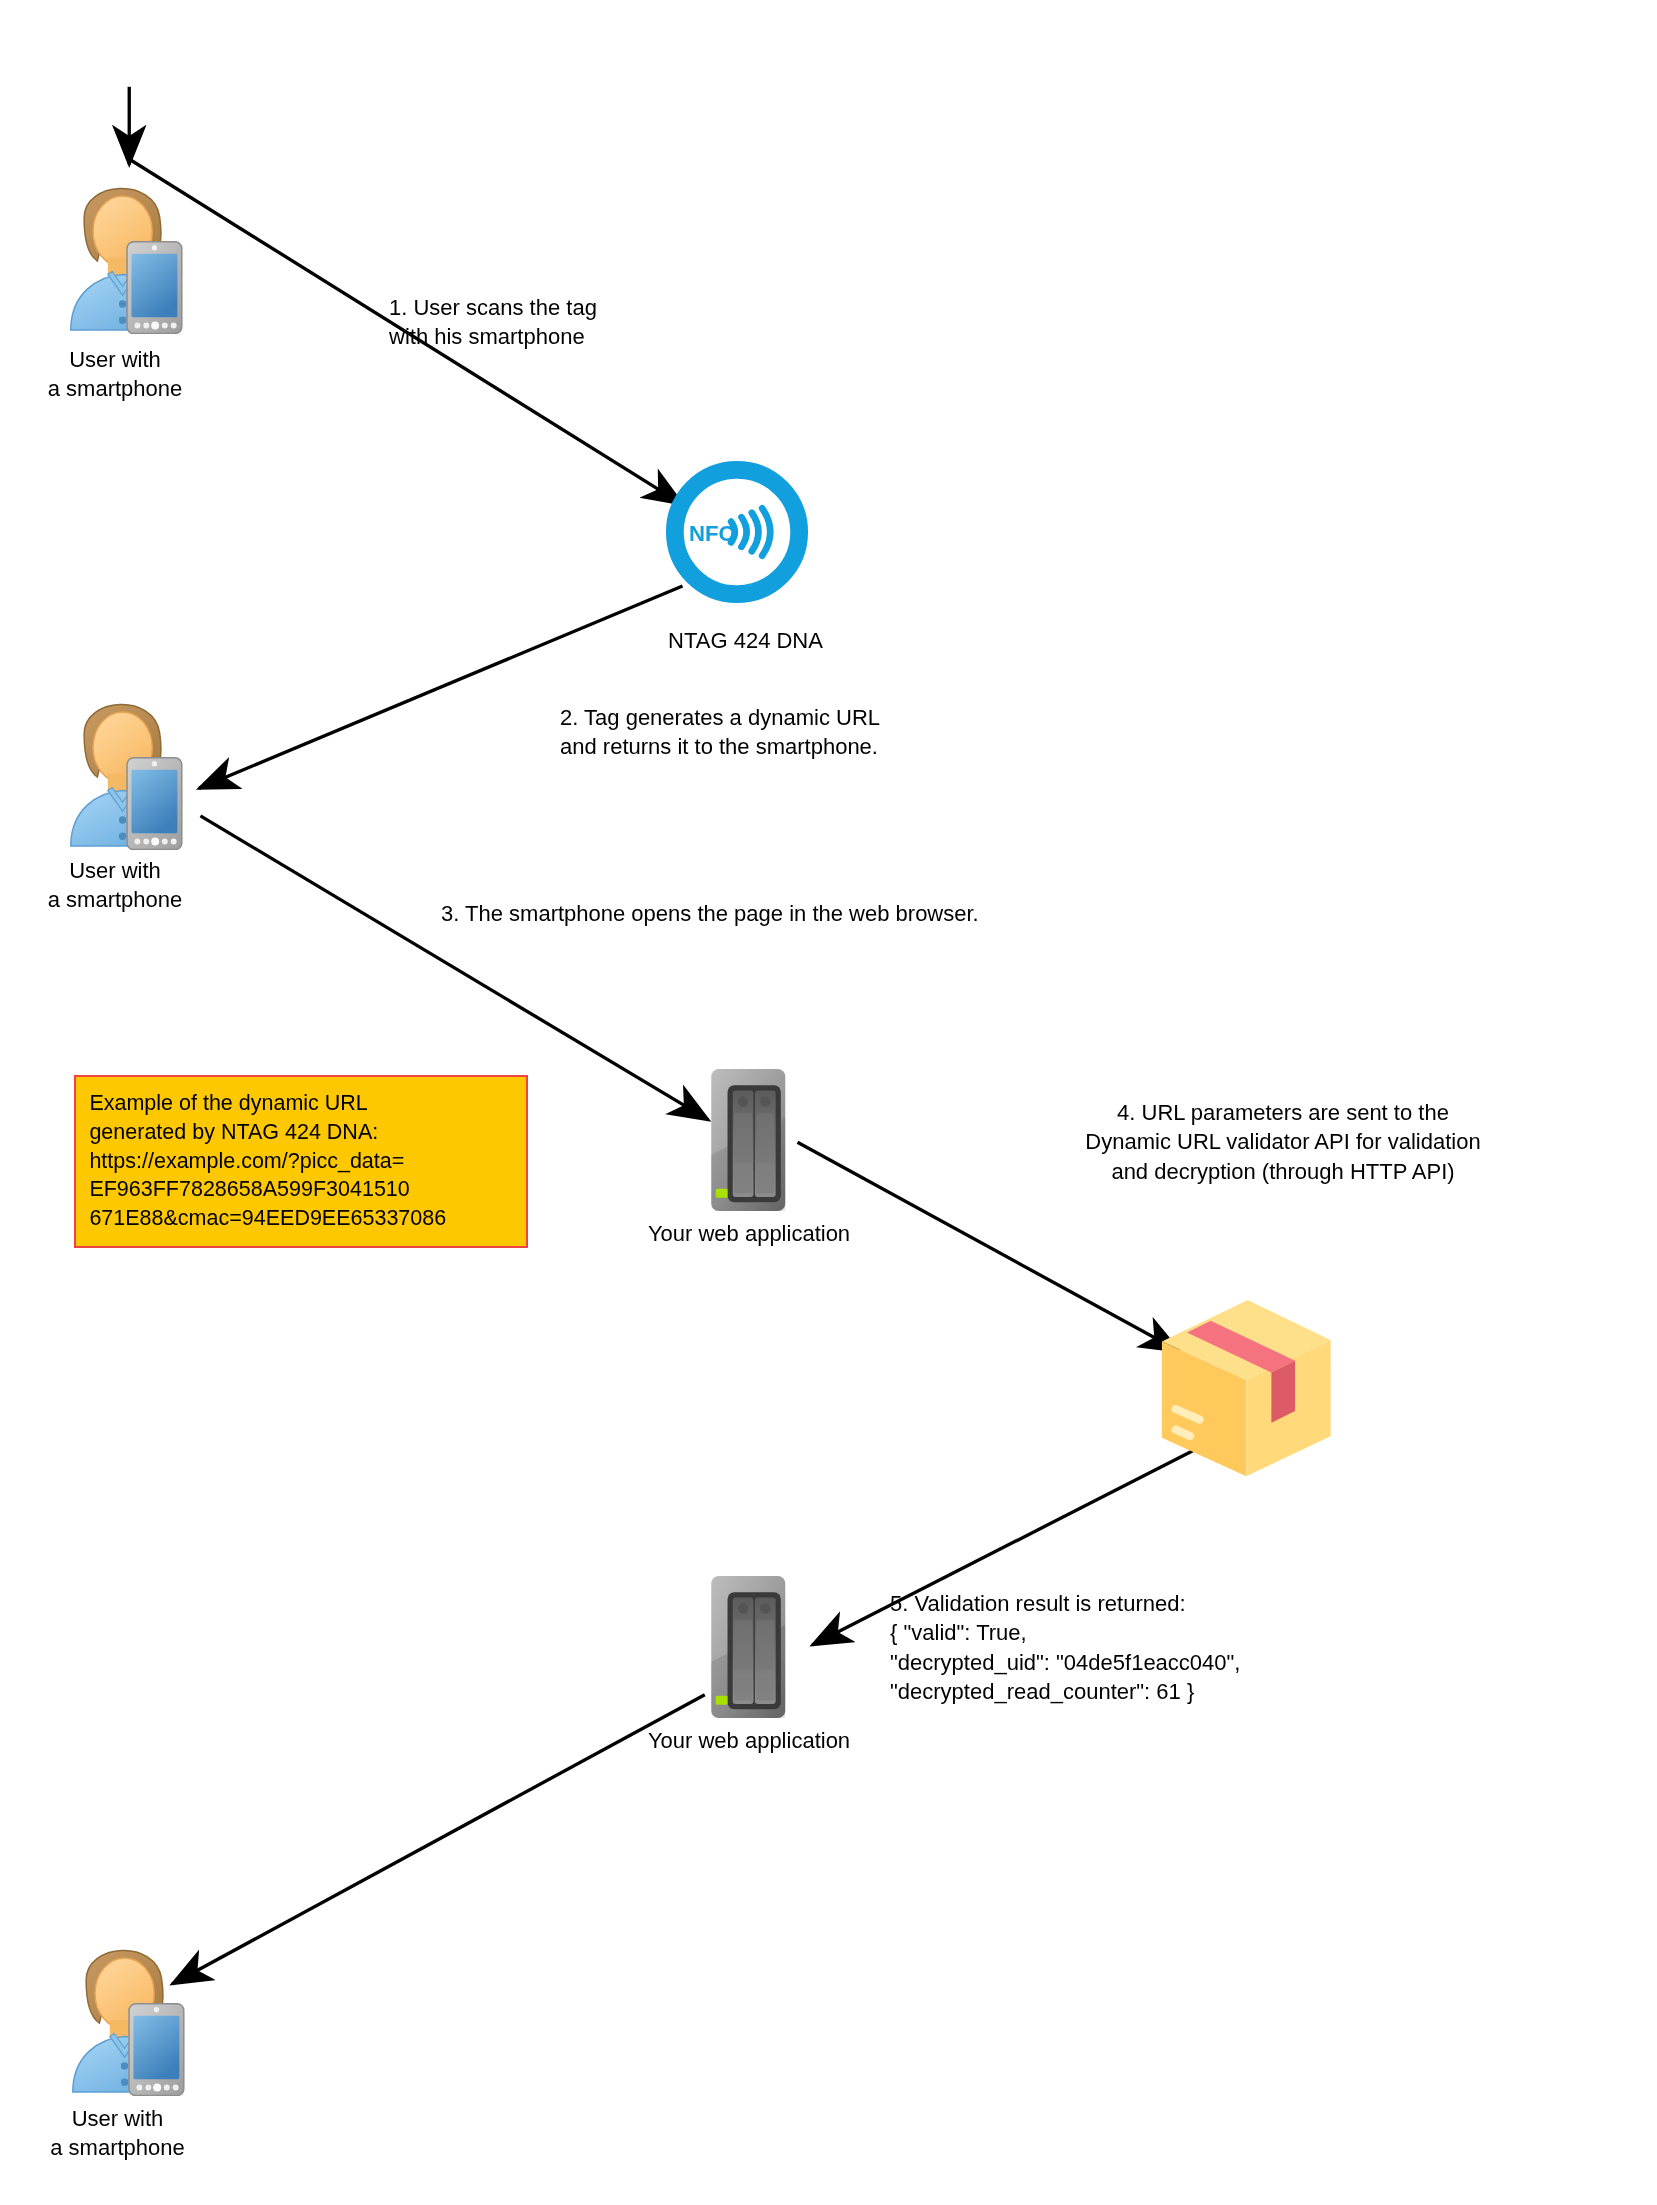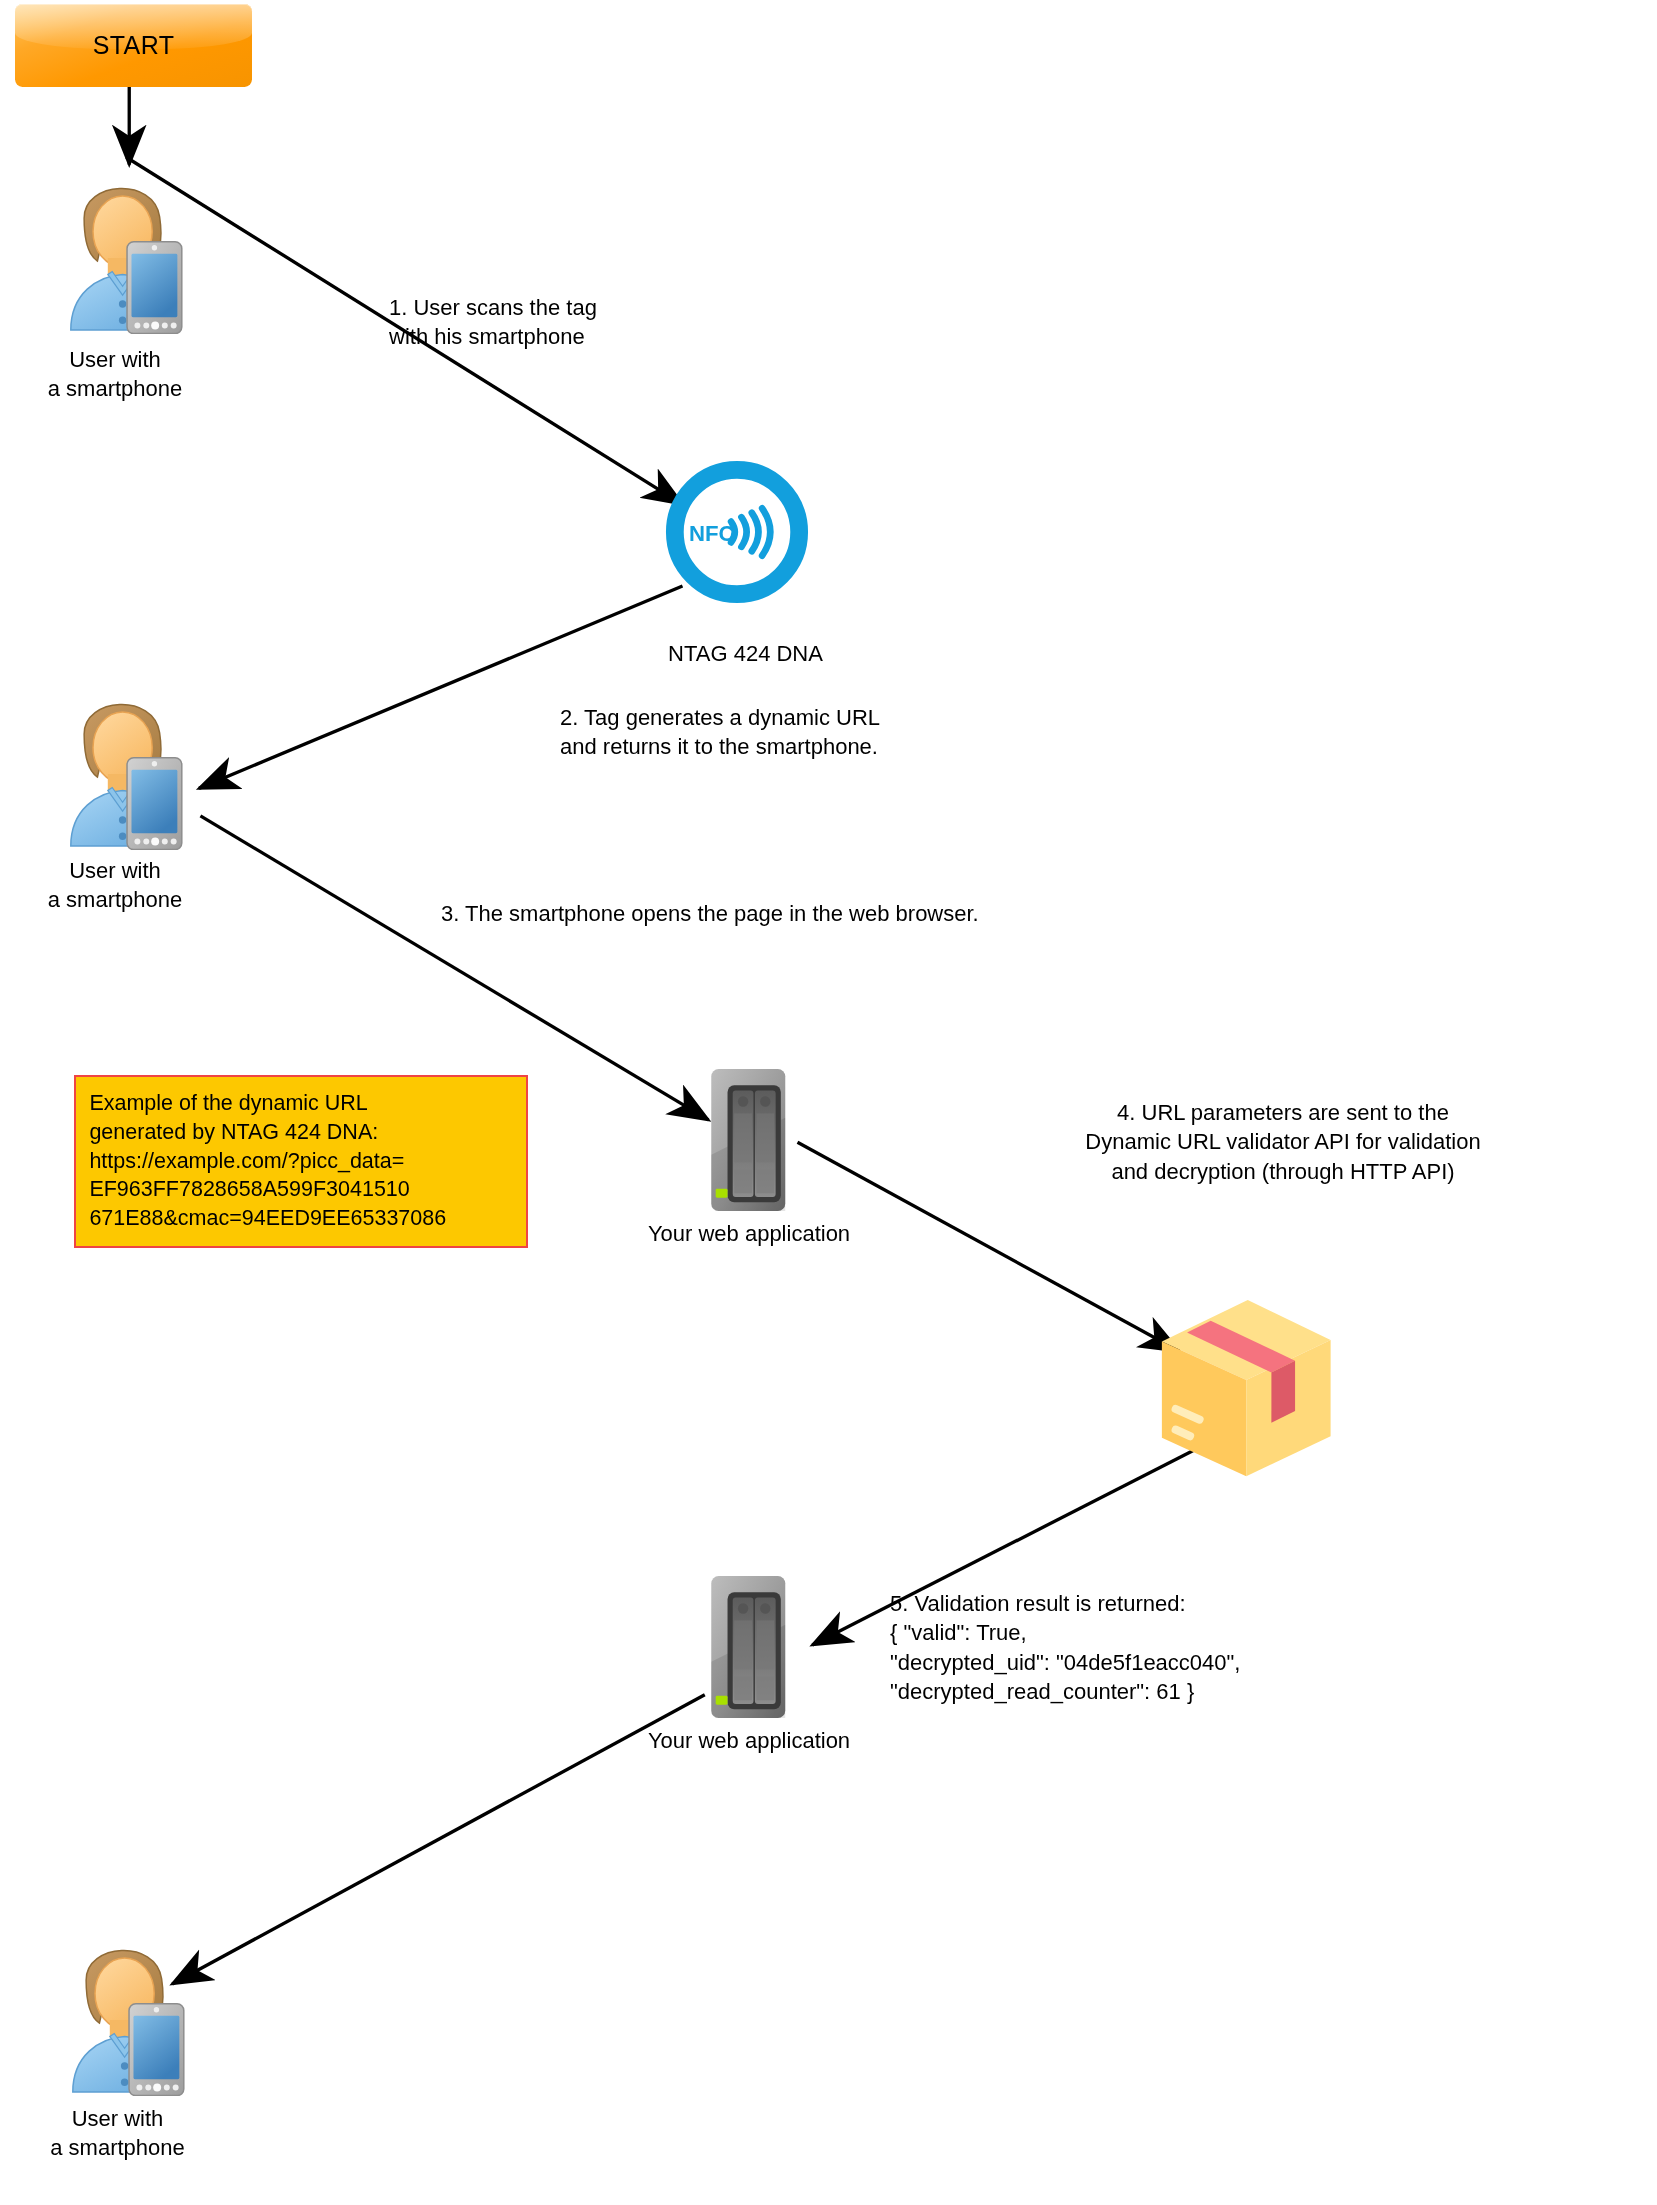--- a/index.html
+++ b/index.html
@@ -98,24 +98,20 @@
       <line x1="270" y1="1100" x2="955" y2="1510"></line>
 
       <line x1="1075" y1="1540" x2="1590" y2="1822"></line>
 
       <line x1="1610" y1="1955" x2="1095" y2="2218"></line>
 
       <line x1="950" y1="2285" x2="232" y2="2675"></line>
     </g>
   </svg>
 
-  <div id="start-box" class="abs">
-    <div class="gloss"></div>
-    <div id="start-label">START</div>
-  </div>
 
   <div class="abs" style="left:56px; top:163px;">
     <svg width="148" height="171" viewBox="0 0 200 230" xmlns="http://www.w3.org/2000/svg">
       <defs>
         <linearGradient id="hairG" x1="0" y1="0" x2="1" y2="1">
           <stop offset="0" stop-color="#c89a62"></stop>
             <stop offset="1" stop-color="#a67c42"></stop>
         </linearGradient>
         <linearGradient id="faceG" x1="0" y1="0" x2="0.6" y2="1">
           <stop offset="0" stop-color="#ffd9a0"></stop>
@@ -169,21 +165,21 @@
       <circle cx="100" cy="100" r="84" fill="none" stroke="#129fdd" stroke-width="24"></circle>
       <text x="66" y="112" font-family="Liberation Sans, sans-serif" font-size="30" font-weight="bold" fill="#129fdd" text-anchor="middle">NFC</text>
       <g fill="none" stroke="#129fdd" stroke-linecap="round">
         <path d="M92 86 Q102 100 92 114" stroke-width="9"></path>
         <path d="M106 80 Q120 100 106 120" stroke-width="9"></path>
         <path d="M120 74 Q138 100 120 126" stroke-width="9"></path>
         <path d="M134 68 Q156 100 134 132" stroke-width="9"></path>
       </g>
     </svg>
   </div>
-  <div class="abs caption" style="left:634px; top:640px; width:223px;">NTAG 424 DNA</div>
+  <div class="abs caption" style="left:634px; top:627px; width:223px;">NTAG 424 DNA</div>
 
   <div class="abs" style="left:56px; top:679px;">
     <svg width="148" height="171" viewBox="0 0 200 230" xmlns="http://www.w3.org/2000/svg">
       <path d="M38 74 C38 24, 132 18, 140 72 C146 112, 136 128, 128 132 L122 86 L94 66 L66 88 L56 132 C44 124, 38 104, 38 74 Z" fill="url(#hairG)" stroke="#8f6a36" stroke-width="2"></path>
       <ellipse cx="90" cy="92" rx="40" ry="48" fill="url(#faceG)" stroke="#e8a352" stroke-width="2"></ellipse>
       <path d="M70 128 L70 152 Q90 164 110 152 L110 128 Z" fill="#f5b863"></path>
       <path d="M20 225 C20 176, 56 152, 90 150 C124 152, 160 176, 160 225 Z" fill="url(#shirtG)" stroke="#5d9fd2" stroke-width="2"></path>
       <path d="M70 150 L90 178 L110 150 L104 146 L90 166 L76 146 Z" fill="#8cc4ea" stroke="#5d9fd2" stroke-width="1.6"></path>
       <circle cx="90" cy="190" r="5" fill="#4c8cc0"></circle>
       <circle cx="90" cy="212" r="5" fill="#4c8cc0"></circle>

